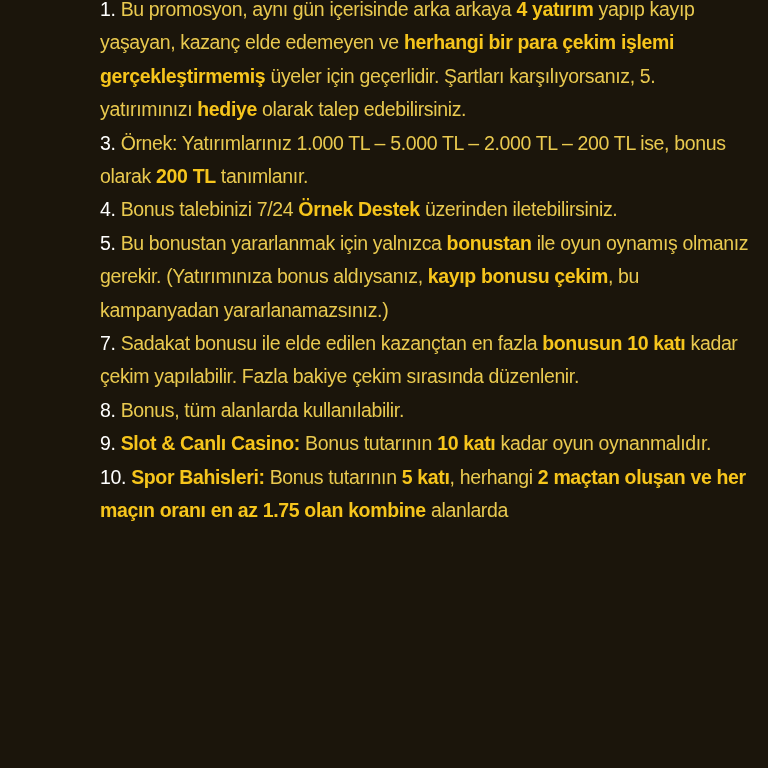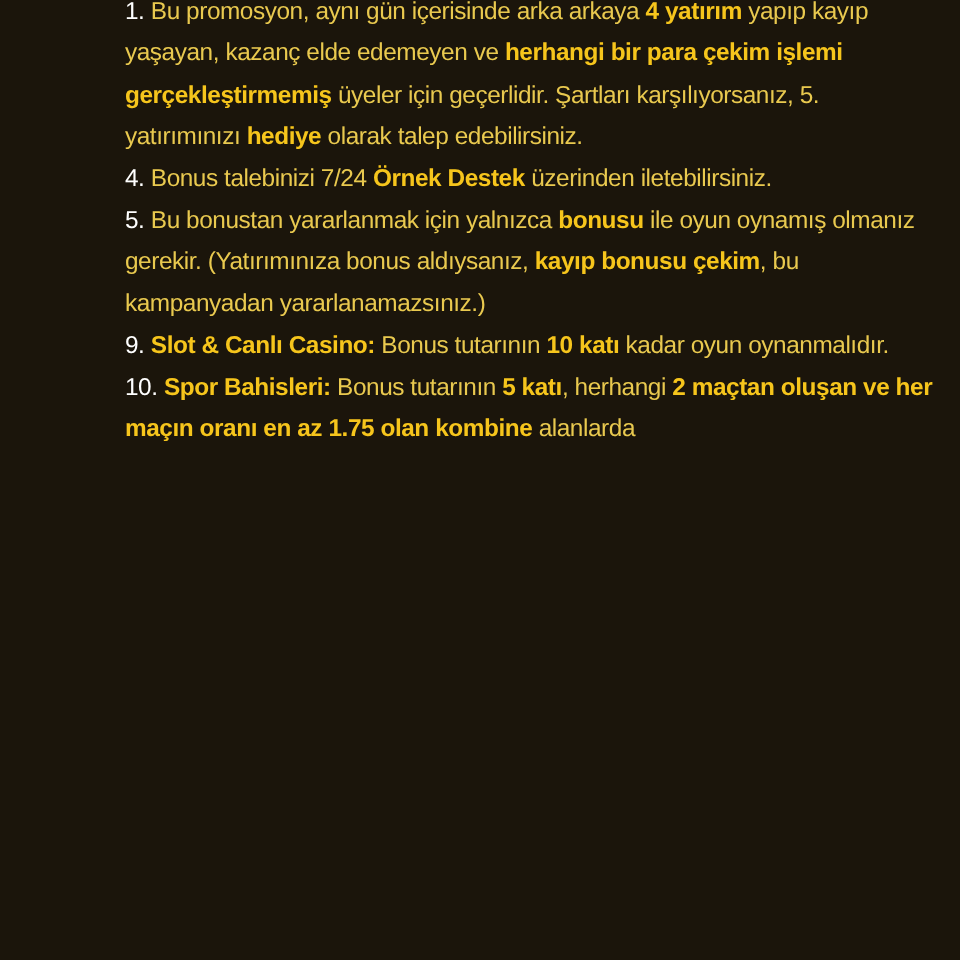--- a/index.html
+++ b/index.html
@@ -46,26 +46,29 @@
 </style>
 </head>
 <body>
 
 <div class="page">
   <ul class="terms">
 
     <li><span class="num">1.</span><span> Bu promosyon, aynı gün içerisinde arka arkaya </span><span class="b">4 yatırım</span><span> yapıp kayıp yaşayan, kazanç elde edemeyen ve </span><span class="b">herhangi bir para çekim işlemi gerçekleştirmemiş</span><span> üyeler için geçerlidir. Şartları karşılıyorsanız, 5. yatırımınızı </span><span class="b">hediye</span><span> olarak talep edebilirsiniz.</span></li>
 
 
+    <li><span class="num">3.</span><span> Örnek: Yatırımlarınız 1.000 TL – 5.000 TL – 2.000 TL – 200 TL ise, bonus olarak </span><span class="b">200 TL</span><span> tanımlanır.</span></li>
 
     <li><span class="num">4.</span><span> Bonus talebinizi 7/24 </span><span class="b">Örnek Destek</span><span> üzerinden iletebilirsiniz.</span></li>
 
-    <li><span class="num">5.</span><span> Bu bonustan yararlanmak için yalnızca </span><span class="b">bonusu</span><span> ile oyun oynamış olmanız gerekir. (Yatırımınıza bonus aldıysanız, </span><span class="b">kayıp bonusu çekim</span><span>, bu kampanyadan yararlanamazsınız.)</span></li>
+    <li><span class="num">5.</span><span> Bu bonustan yararlanmak için yalnızca </span><span class="b">bonustan</span><span> ile oyun oynamış olmanız gerekir. (Yatırımınıza bonus aldıysanız, </span><span class="b">kayıp bonusu çekim</span><span>, bu kampanyadan yararlanamazsınız.)</span></li>
 
 
+    <li><span class="num">7.</span><span> Sadakat bonusu ile elde edilen kazançtan en fazla </span><span class="b">bonusun 10 katı</span><span> kadar çekim yapılabilir. Fazla bakiye çekim sırasında düzenlenir.</span></li>
 
+    <li><span class="num">8.</span><span> Bonus, tüm alanlarda kullanılabilir.</span></li>
 
     <li><span class="num">9.</span><span> </span><span class="b">Slot &amp; Canlı Casino:</span><span> Bonus tutarının </span><span class="b">10 katı</span><span> kadar oyun oynanmalıdır.</span></li>
 
     <li><span class="num">10.</span><span> </span><span class="b">Spor Bahisleri:</span><span> Bonus tutarının </span><span class="b">5 katı</span><span>, herhangi </span><span class="b">2 maçtan oluşan ve her maçın oranı en az 1.75 olan kombine</span><span> alanlarda</span></li>
 
   </ul>
 </div>
 
 </body></html>

